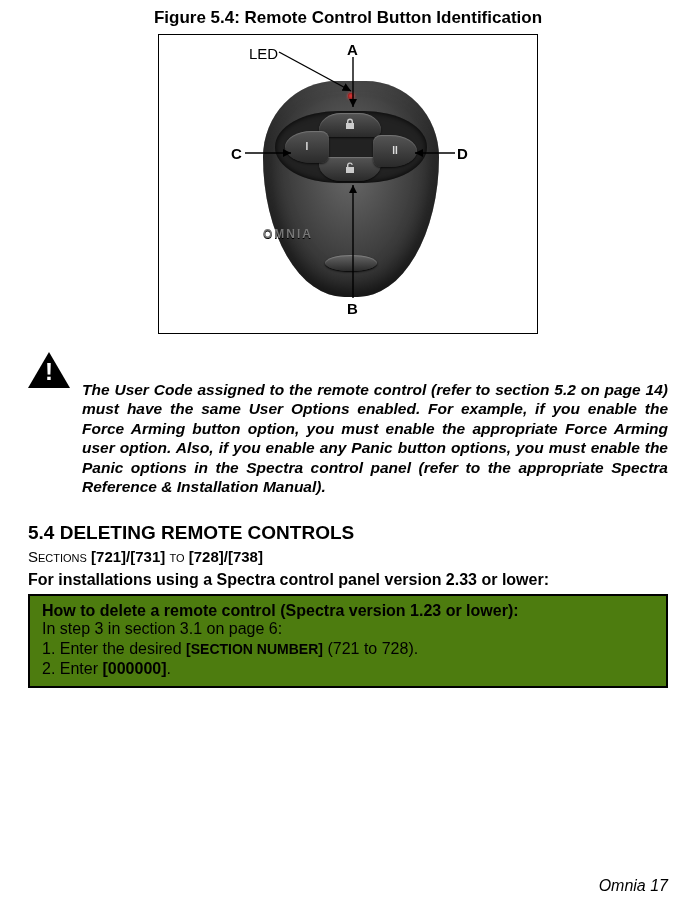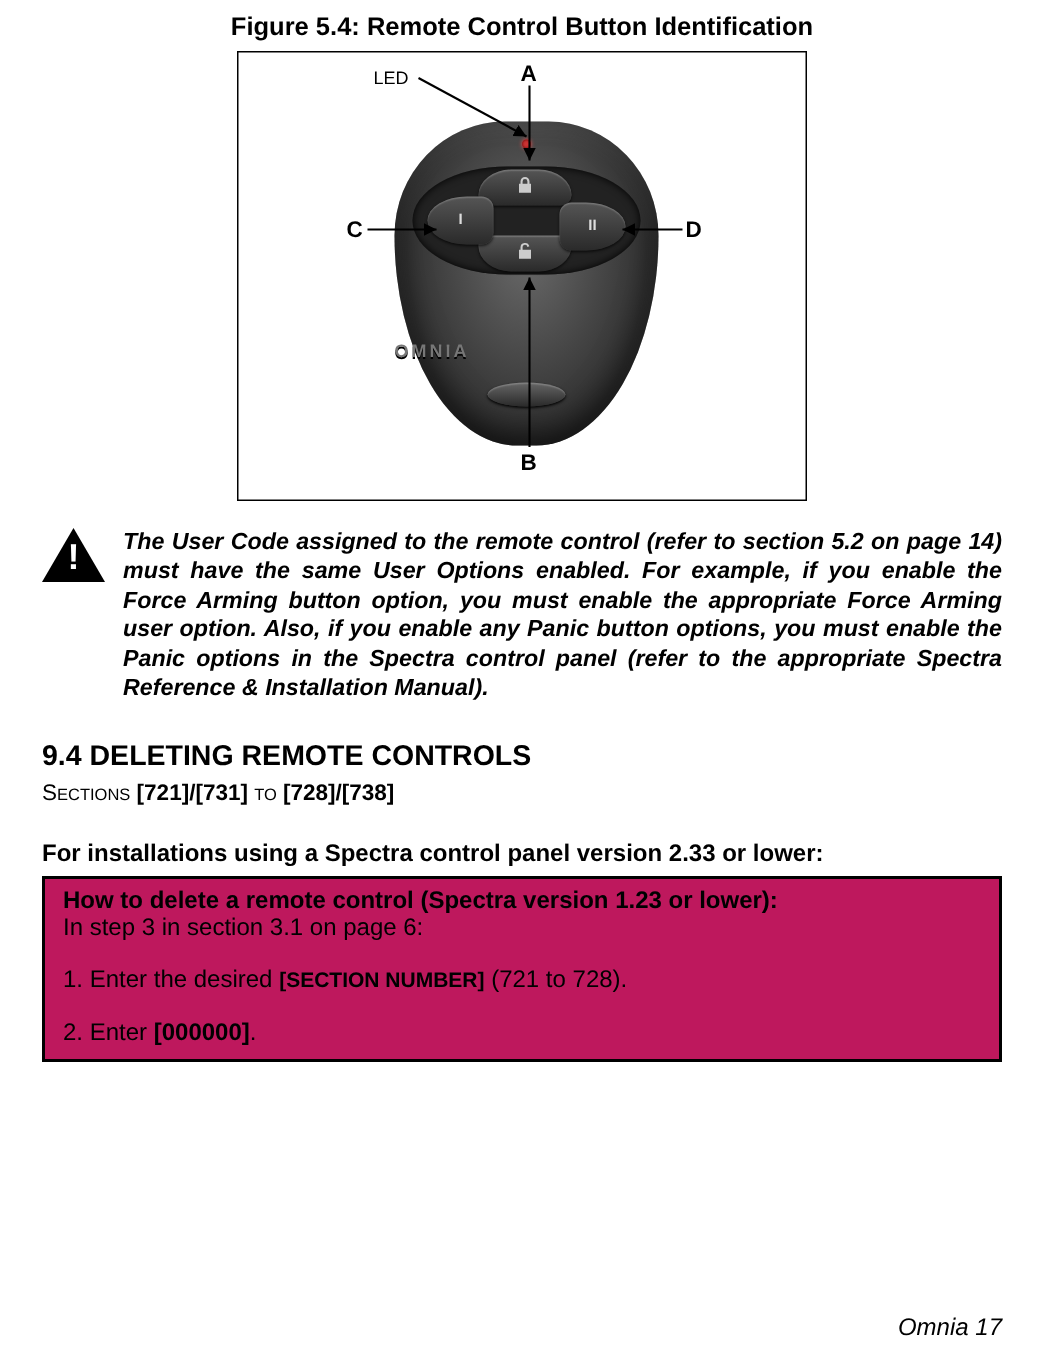--- a/index.html
+++ b/index.html
@@ -23,21 +23,21 @@
       height: 300px;
       border: 1.5px solid #000;
       margin: 0 auto;
       position: relative;
       overflow: hidden;
     }
     .led-label {
       position: absolute;
       top: 10px;
       left: 90px;
-      font-size: 12px;
+      font-size: 15px;
     }
     .label-a { position: absolute; top: 6px; left: 188px; font-weight: bold; font-size: 15px; }
     .label-b { position: absolute; top: 265px; left: 188px; font-weight: bold; font-size: 15px; }
     .label-c { position: absolute; top: 110px; left: 72px; font-weight: bold; font-size: 15px; }
     .label-d { position: absolute; top: 110px; left: 298px; font-weight: bold; font-size: 15px; }
     .sub-caption {
       position: absolute;
       bottom: 4px;
       left: 0;
       right: 0;
@@ -119,45 +119,46 @@
       position: absolute; top: 8px; left: 0; right: 0;
       text-align: center; color: #fff; font-weight: bold;
       font-size: 24px; line-height: 1;
     }
     .warn-text {
       font-style: italic;
       font-weight: bold;
       font-size: 15.5px;
       line-height: 1.25;
       text-align: justify;
+      margin-top: 28px;
     }
     .section-head {
       font-weight: bold;
       font-size: 19px;
       margin-top: 26px;
       margin-bottom: 4px;
     }
     .sections-line {
       font-size: 15px;
-      margin-bottom: 24px;
+      margin-bottom: 6px;
     }
     .sections-line .sc { font-variant: small-caps; }
     .for-install {
       font-weight: bold;
       font-size: 16px;
       margin-bottom: 5px;
     }
     .howto-box {
       border: 2.5px solid #000;
-      background: #be185d;
+      background: #4d7c0f;
       padding: 6px 10px 8px 12px;
       font-size: 16px;
     }
     .howto-title { font-weight: bold; }
-    .howto-step { margin-top: 17px; }
+    .howto-step { margin-top: 2px; }
     .kw { font-weight: bold; }
     .snum { font-weight: bold; font-variant: small-caps; font-size: 14px; }
     .footer {
       position: absolute;
       bottom: 14px; right: 28px;
       font-style: italic;
       font-size: 16px;
     }
     
     .svg-arrows { position: absolute; top: 0; left: 0; width: 380px; height: 300px; pointer-events: none; }
@@ -225,21 +226,21 @@
 </div>
 
 <div class="warn-row">
   <div class="warn-icon">
     <div class="warn-tri"></div>
     <div class="warn-bang">!</div>
   </div>
   <div class="warn-text">The User Code assigned to the remote control (refer to section 5.2 on page 14) must have the same User Options enabled. For example, if you enable the Force Arming button option, you must enable the appropriate Force Arming user option. Also, if you enable any Panic button options, you must enable the Panic options in the Spectra control panel (refer to the appropriate Spectra Reference &amp; Installation Manual).</div>
 </div>
 
-<div class="section-head">9.4 DELETING REMOTE CONTROLS</div>
+<div class="section-head">5.4 DELETING REMOTE CONTROLS</div>
 
 <div class="sections-line">
   <span class="sc">Sections</span><b> [721]/[731] </b><span class="sc">to</span><b> [728]/[738]</b>
 </div>
 
 <div class="for-install">For installations using a Spectra control panel version 2.33 or lower:</div>
 
 <div class="howto-box">
   <div class="howto-title">How to delete a remote control (Spectra version 1.23 or lower):</div>
   <div>In step 3 in section 3.1 on page 6:</div>

